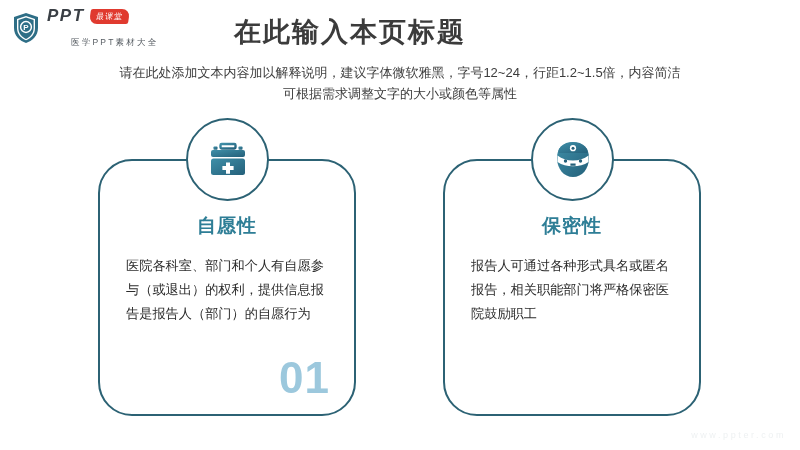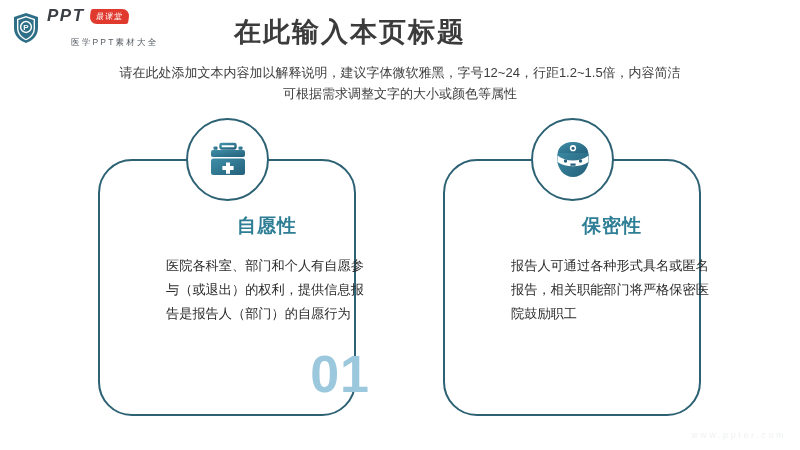--- a/index.html
+++ b/index.html
@@ -63,33 +63,32 @@
     border-radius: 34px;
     background: transparent;
   }
   #card-0 { left: 98px; }
   #card-1 { left: 443px; }
 
   .card-inner {
     position: relative; width: 100%; height: 100%;
     padding: 52px 22px 16px 22px;
     text-align: center;
-    margin-left: 40px;
   }
   .card-heading {
     font-size: 19px; font-weight: bold; color: #2e7e96;
     letter-spacing: 1px; margin-bottom: 15px;
   }
   .card-body {
     font-size: 13.2px; color: #2b2b2b; line-height: 24px;
     text-align: left; padding: 0 4px;
   }
   .card-number {
     position: absolute; right: 24px; bottom: 14px;
-    font-size: 52px; font-weight: bold; color: #9cc8dd;
+    font-size: 44px; font-weight: bold; color: #9cc8dd;
     letter-spacing: 1px; line-height: 1;
     font-family: "Liberation Sans", sans-serif;
   }
 
   
   .badge {
     position: absolute; top: 118px;
     width: 83px; height: 83px;
     border-radius: 50%;
     border: 2px solid #2c6274;

